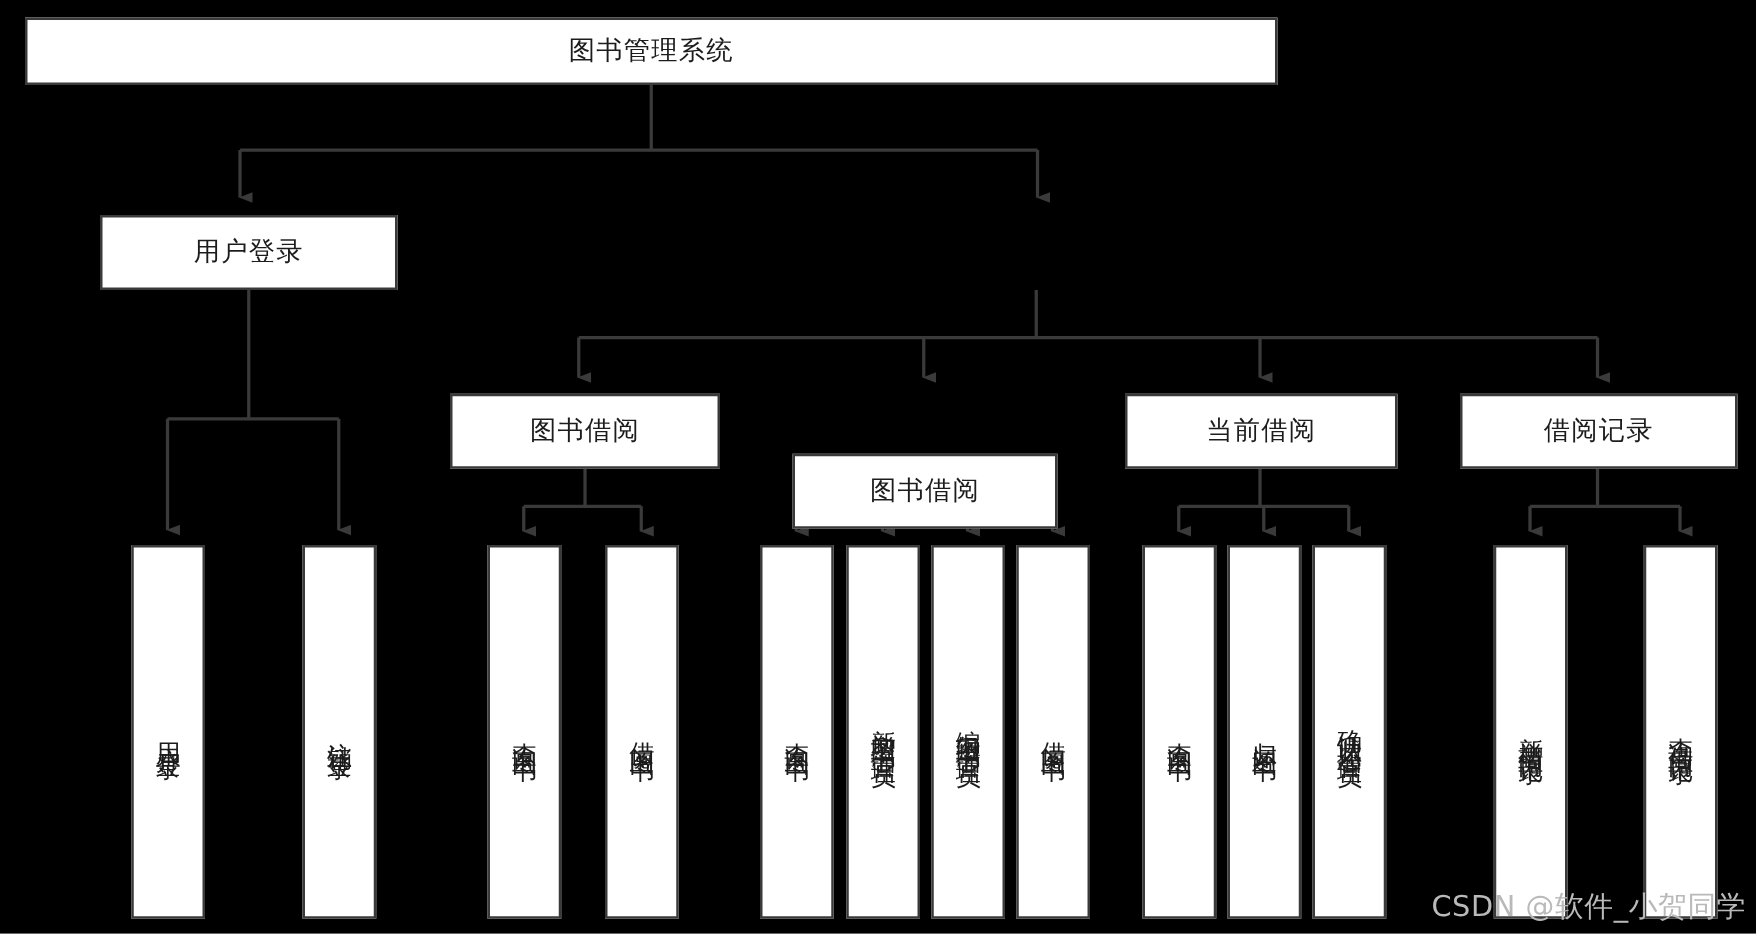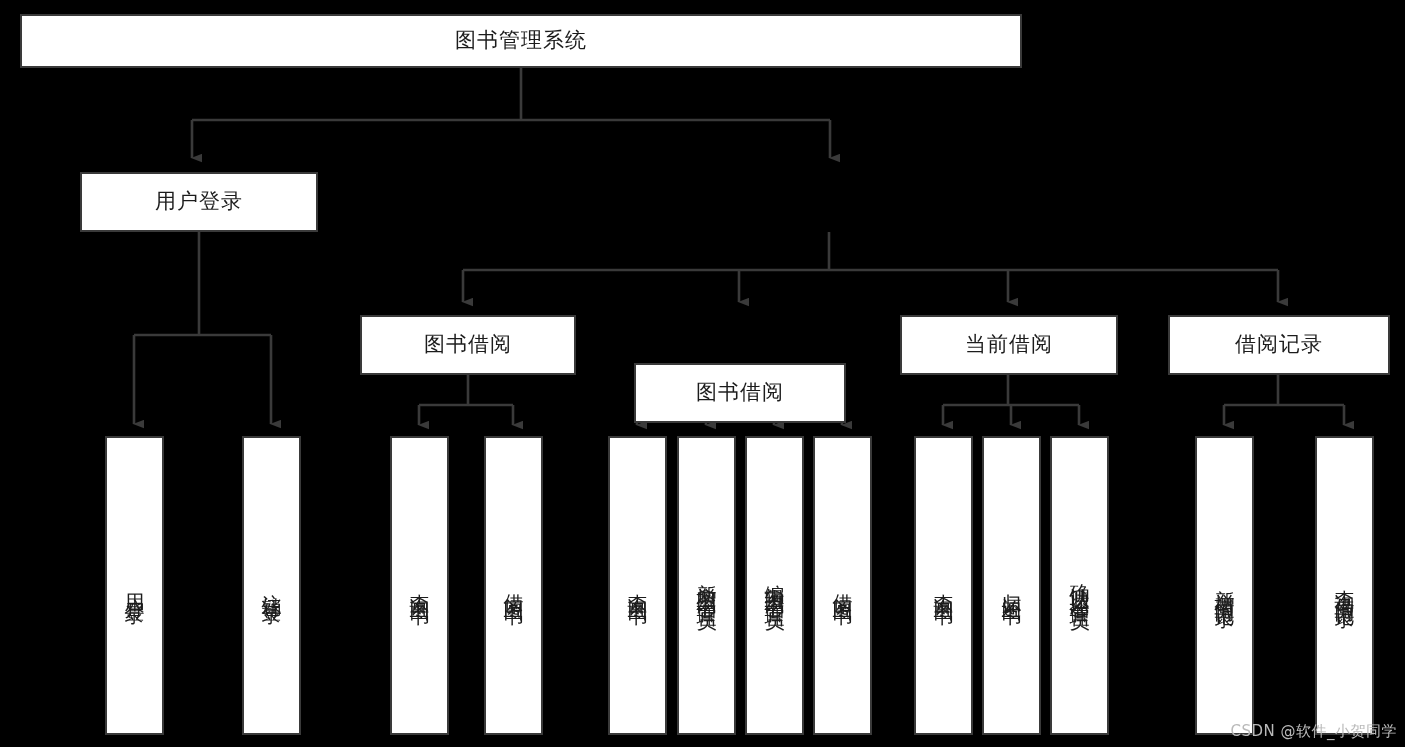--- a/index.html
+++ b/index.html
@@ -55,21 +55,21 @@
   .node-v > span {
     writing-mode: vertical-rl;
     text-orientation: upright;
     letter-spacing: 4px;
     display: block;
   }
   .watermark {
     position: absolute;
     right: 8px;
     bottom: 6px;
-    font-size: 15px;
+    font-size: 23px;
     color: #b9b9b9;
     letter-spacing: 0.5px;
     z-index: 3;
     white-space: nowrap;
   }
 </style>
 </head>
 <body>
 
 <div id="diagram-root">

